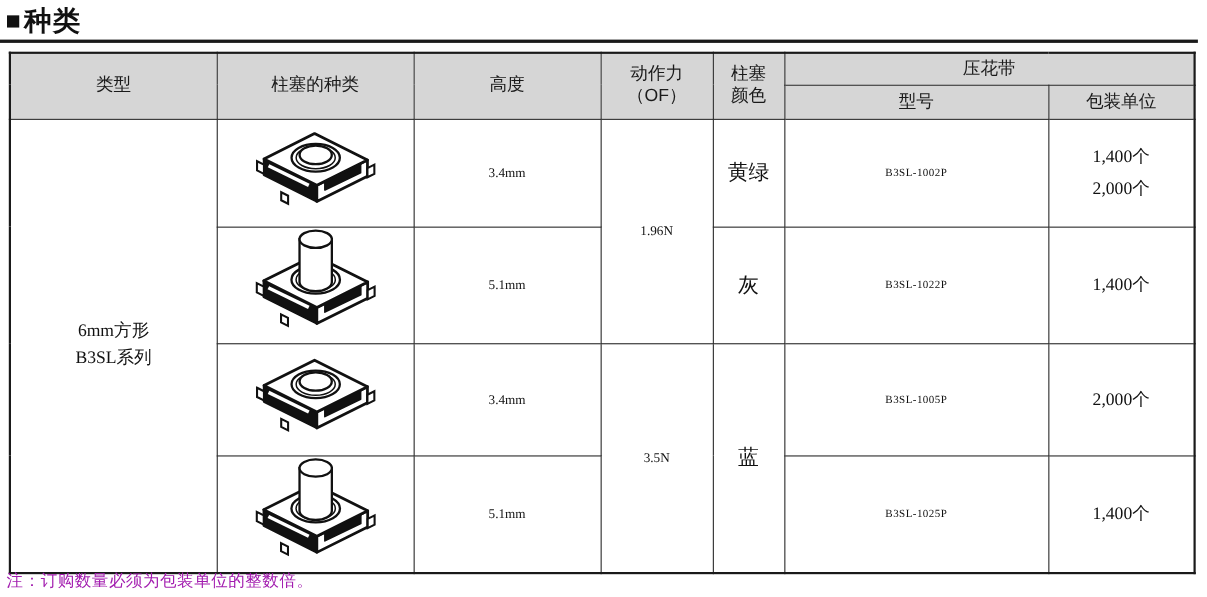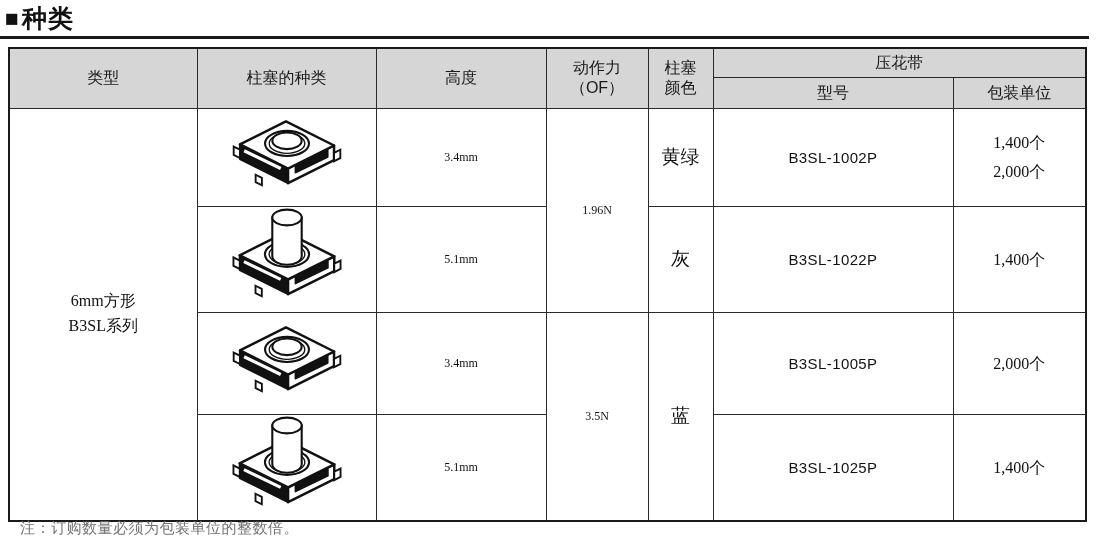--- a/index.html
+++ b/index.html
@@ -42,30 +42,30 @@
   tr.brow2{height:104px;}
   tr.brow3{height:102px;}
   tr.brow4{height:103px;}
   td.cell-type{
     text-align:left;padding-left:34px;
     font-size:16px;line-height:1.55;
   }
   td.cell-num{font-size:12px;}
   td.cell-color{font-size:19px;}
   td.cell-model{
-    font-family:Liberation Sans, sans-serif;
-    font-size:15px;letter-spacing:.4px;
+    font-family:Liberation Serif, serif;
+    font-size:10px;letter-spacing:.4px;
   }
   td.cell-pack{font-size:16px;line-height:29px;}
   td.cell-img{vertical-align:middle;}
   .switch-svg{display:block;margin:0 auto;}
   
   .note{
-    position:absolute;left:20px;top:519px;
-    font-size:15px;color:#737373;letter-spacing:.5px;
+    position:absolute;left:6px;top:519px;
+    font-size:15px;color:#a21caf;letter-spacing:.5px;
   }
 </style>
 </head>
 <body>
 
 <div class="title">
   <span class="marker">■</span>
     <span>种类</span>
 </div>
 <div class="title-rule"></div>

